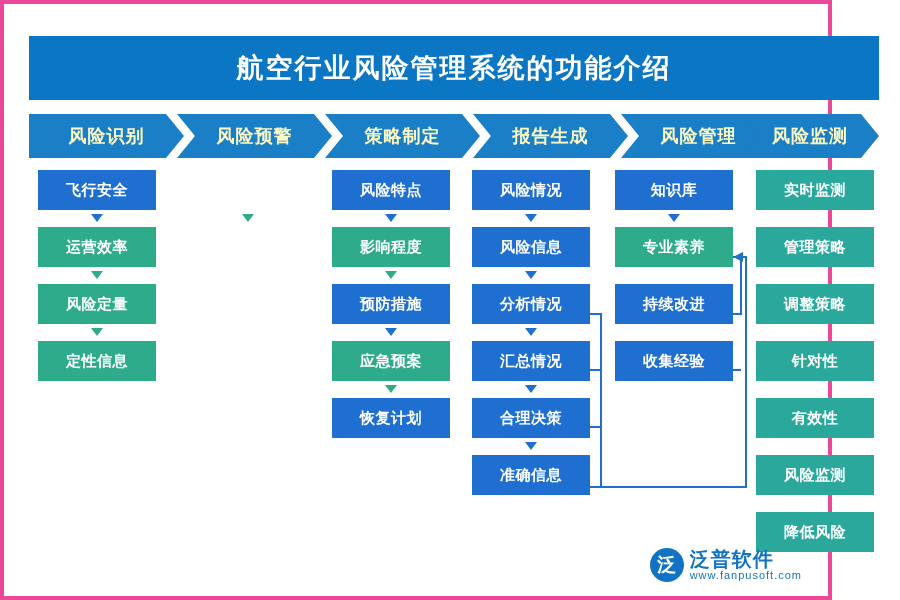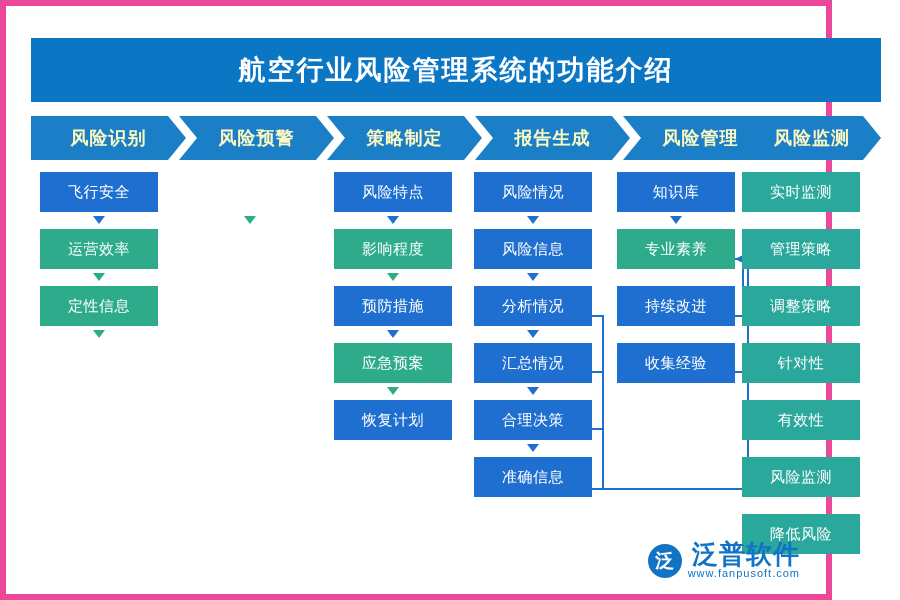--- a/index.html
+++ b/index.html
@@ -12,21 +12,21 @@
     background: #ffffff;
     font-family: "Liberation Sans", sans-serif;
     overflow: hidden;
     position: relative;
   }
   .page {
     position: relative;
     width: 832px;
     height: 600px;
     box-sizing: border-box;
-    border: 6px solid #ec4899;
+    border: 4px solid #ec4899;
   }
   
   .title-bar {
     position: absolute;
     left: 25px;
     top: 32px;
     width: 850px;
     height: 64px;
     background: #0b76c4;
     display: flex;
@@ -72,21 +72,21 @@
   }
   .node {
     width: 118px;
     height: 40px;
     margin-bottom: 17px;
     display: flex;
     align-items: center;
     justify-content: center;
     color: #ffffff;
     font-size: 15px;
-    font-weight: normal;
+    font-weight: bold;
     box-sizing: border-box;
     letter-spacing: 0.5px;
   }
   .node.blue { background: #1f6fd0; }
   .node.green { background: #2eab8a; }
   .node.teal { background: #2aa89b; }
   
   .vtick {
     position: absolute;
     width: 0;
@@ -127,24 +127,23 @@
     justify-content: center;
     font-family: "Liberation Serif", serif;
   }
   .logo-text {
     display: flex;
     flex-direction: column;
     line-height: 1.05;
   }
   .logo-cn {
     color: #1273c4;
-    font-size: 26px;
+    font-size: 20px;
     font-weight: bold;
     letter-spacing: 1px;
-    text-align: right;
   }
   .logo-en {
     color: #1273c4;
     font-size: 11px;
     letter-spacing: 1px;
   }
 </style>
 </head>
 <body>
 
@@ -172,20 +171,21 @@
     <polyline points="597,483 742,483 742,253 729,253" fill="none" stroke="#1f6fd0" stroke-width="2"></polyline>
     <polygon points="729,253 739,248 739,258" fill="#1f6fd0"></polygon>
 
     <polyline points="727,310 737,310 737,253" fill="none" stroke="#1f6fd0" stroke-width="2"></polyline>
     <polyline points="727,366 737,366" fill="none" stroke="#1f6fd0" stroke-width="2"></polyline>
   </svg>
 
   <div class="col" style="left:34px;">
     <div class="node blue">飞行安全</div>
     <div class="node green">运营效率</div>
+    <div class="node green">风险定量</div>
     <div class="node green">定性信息</div>
   </div>
   <div class="vtick" style="left:87px;top:210px;"></div>
   <div class="vtick green" style="left:87px;top:267px;"></div>
   <div class="vtick green" style="left:87px;top:324px;"></div>
 
   <div class="vtick green" style="left:238px;top:210px;"></div>
 
   <div class="col" style="left:328px;">
     <div class="node blue">风险特点</div>
@@ -214,21 +214,21 @@
   <div class="vtick" style="left:521px;top:438px;"></div>
 
   <div class="col" style="left:611px;">
     <div class="node blue">知识库</div>
     <div class="node green">专业素养</div>
     <div class="node blue">持续改进</div>
     <div class="node blue">收集经验</div>
   </div>
   <div class="vtick" style="left:664px;top:210px;"></div>
 
-  <div class="col" style="left:736px;">
+  <div class="col" style="left:752px;">
     <div class="node teal">实时监测</div>
     <div class="node teal">管理策略</div>
     <div class="node teal">调整策略</div>
     <div class="node teal">针对性</div>
     <div class="node teal">有效性</div>
     <div class="node teal">风险监测</div>
     <div class="node teal">降低风险</div>
   </div>
 
   <div class="logo">

